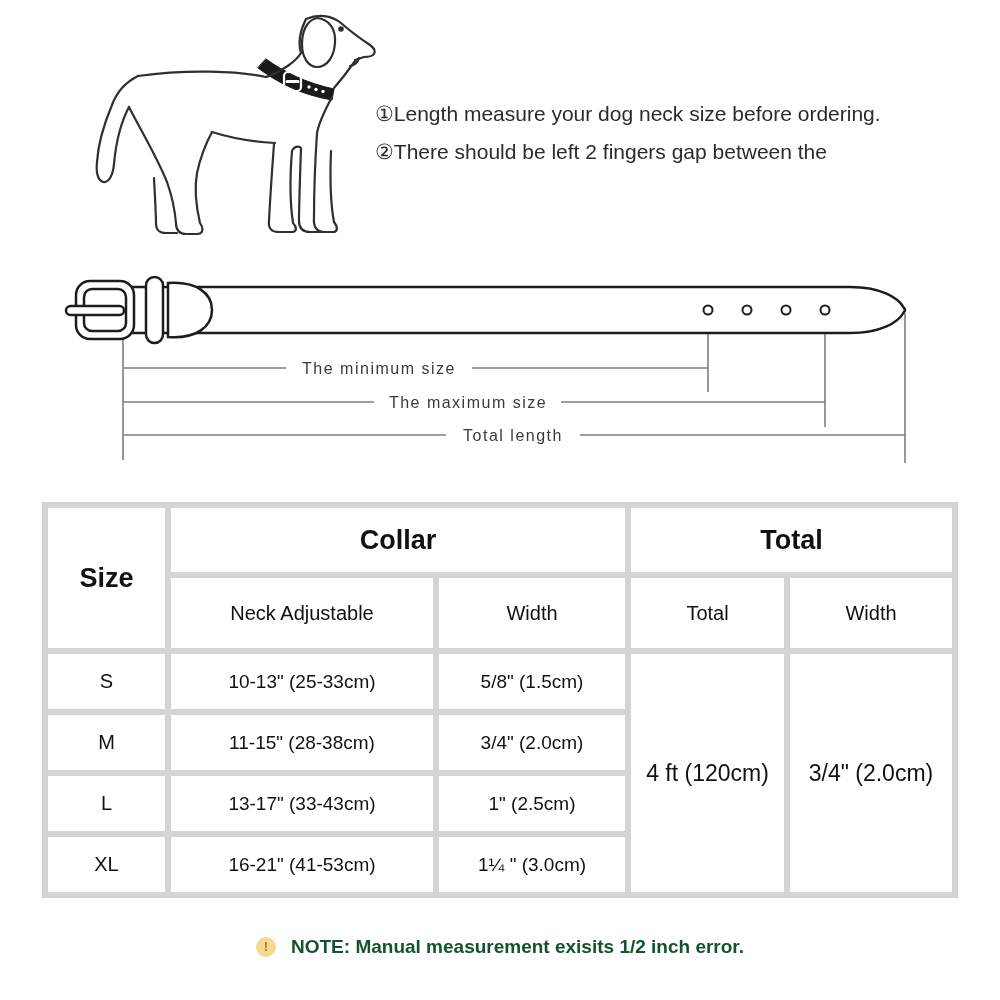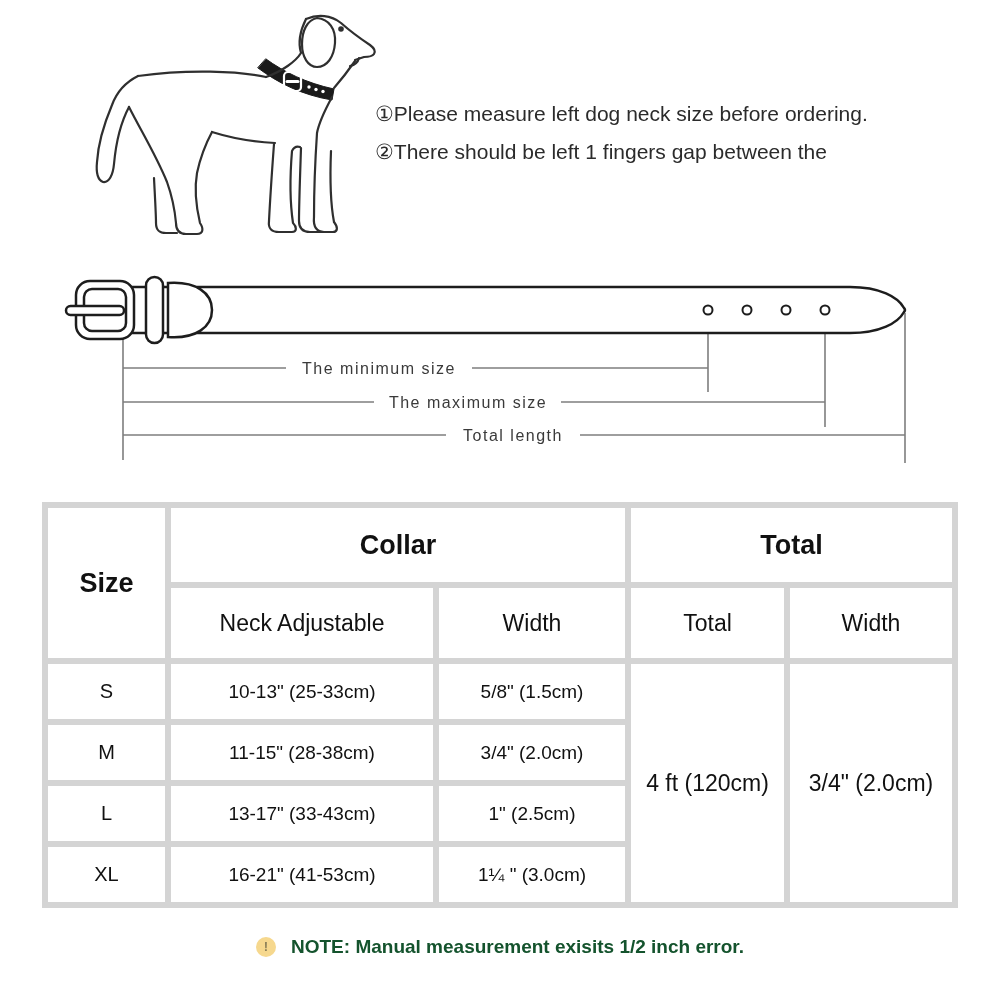--- a/index.html
+++ b/index.html
@@ -25,22 +25,22 @@
     font-size: 16px; letter-spacing: 1.5px; fill: #3a3a3a; font-weight: 500;
   }
 
   
   table.size-table {
     position: absolute; left: 42px; top: 502px; width: 916px;
     border-collapse: separate; border-spacing: 6px;
     background: #d4d4d4; table-layout: fixed;
   }
   table.size-table td { background: #ffffff; text-align: center; vertical-align: middle; color: #111; }
-  td.hdr-main { font-size: 27px; font-weight: bold; height: 74px; }
-  td.hdr-sub  { font-size: 23px; height: 70px; }
+  td.hdr-main { font-size: 27px; font-weight: bold; height: 64px; }
+  td.hdr-sub  { font-size: 20px; height: 70px; }
   td.size-cell { font-size: 20px; height: 55px; }
   td.data-cell { font-size: 19px; height: 55px; }
   td.leash-cell { font-size: 23px; }
 
   
   .note-row {
     position: absolute; left: 0; top: 936px; width: 100%;
     display: flex; align-items: center; justify-content: center; gap: 15px;
   }
   .note-icon {
@@ -98,27 +98,27 @@
         <circle cx="246" cy="86.5" r="1.7"></circle>
         <circle cx="253" cy="88.5" r="1.7"></circle>
       </g>
     </g>
   </svg>
 
   <div class="instructions">
     <div class="instr-item">
       <span class="instr-num">①</span>
       <div class="instr-text">
-        <div>Please measure left dog neck size before ordering.</div>
+        <div>Length measure your dog neck size before ordering.</div>
       </div>
     </div>
     <div class="instr-item">
       <span class="instr-num">②</span>
       <div class="instr-text">
-        <div>There should be left 1 fingers gap between the</div>
+        <div>There should be left 2 fingers gap between the</div>
       </div>
     </div>
   </div>
 
   <svg class="diagram-svg" width="860" height="200" viewBox="0 0 860 200">
 
     <g stroke="#7e7e7e" stroke-width="1.6">
       <line x1="63" y1="60" x2="63" y2="185"></line>
       <line x1="63" y1="93" x2="648" y2="93"></line>
       <line x1="63" y1="127" x2="765" y2="127"></line>

